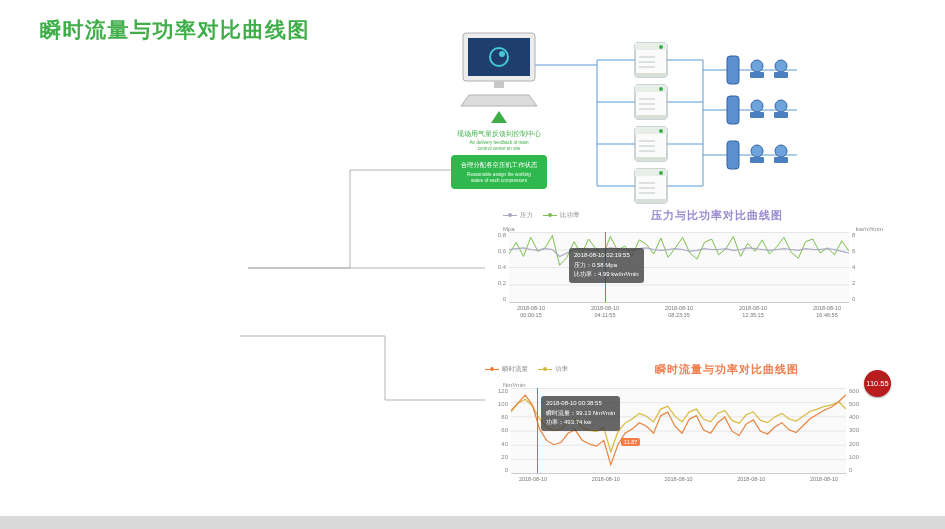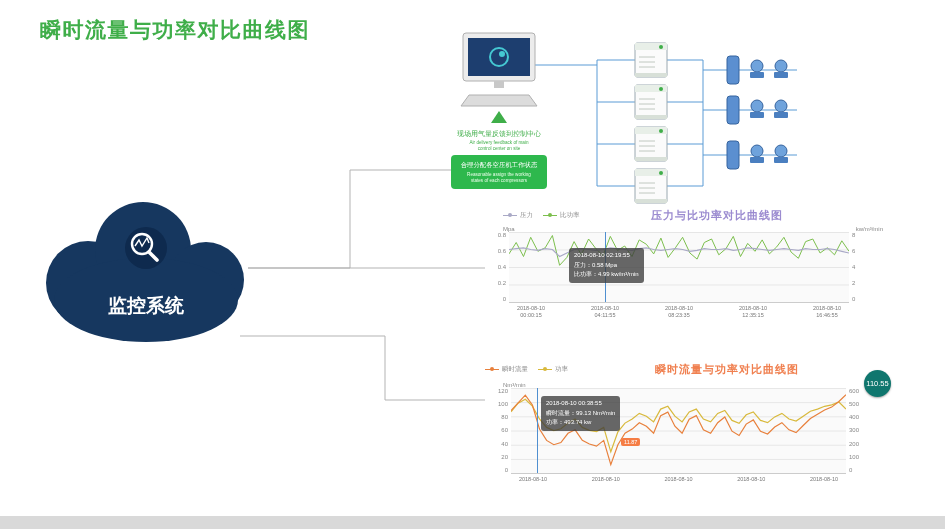--- a/index.html
+++ b/index.html
@@ -62,37 +62,20 @@
 <div id="stage">
 
   <svg class="abs connectors">
     <path d="M248,268 H350 V170 H452" fill="none" stroke="#b3b3b3" stroke-width="1"></path>
     <path d="M248,268 H485" fill="none" stroke="#b3b3b3" stroke-width="1"></path>
     <path d="M240,336 H385 V400 H485" fill="none" stroke="#b3b3b3" stroke-width="1"></path>
   </svg>
 
   <div class="abs page-title">瞬时流量与功率对比曲线图</div>
 
-  <div class="abs cloud-wrap">
-    <svg width="244" height="170" viewBox="0 0 244 170">
-      <g>
-        <circle cx="60" cy="95" r="42" fill="#16375f"></circle>
-        <circle cx="115" cy="62" r="48" fill="#16375f"></circle>
-        <circle cx="178" cy="92" r="38" fill="#16375f"></circle>
-        <ellipse cx="118" cy="112" rx="92" ry="42" fill="#16375f"></ellipse>
-      </g>
-      <g>
-        <circle cx="118" cy="60" r="21" fill="#0e2a4e"></circle>
-        <circle cx="114" cy="56" r="10" fill="none" stroke="#fff" stroke-width="2.4"></circle>
-        <polyline points="107,58 111,52 114,58 119,50 121,55" fill="none" stroke="#fff" stroke-width="1.4"></polyline>
-        <line x1="121" y1="64" x2="129" y2="72" stroke="#fff" stroke-width="3.6" stroke-linecap="round"></line>
-      </g>
-      <text x="118" y="124" text-anchor="middle" font-size="19" font-weight="bold" fill="#ffffff">监控系统</text>
-    </svg>
-  </div>
 
   <div class="abs diagram-wrap">
     <svg width="505" height="202" viewBox="0 0 505 202">
 
       <g stroke="#5b9bd5" stroke-width="1" fill="none">
         <path d="M100,60 H162"></path>
         <path d="M162,55 V181"></path>
         <path d="M162,55 H200 M162,97 H200 M162,139 H200 M162,181 H200"></path>
         <path d="M232,55 H268 M232,97 H268 M232,139 H268 M232,181 H268"></path>
         <path d="M268,55 V181"></path>
@@ -247,21 +230,21 @@
           <div>12:35:15</div>
         </div>
       <div class="xl">
           <div>2018-08-10</div>
           <div>16:46:55</div>
         </div>
     </div>
   </div>
 
   <div class="chart" id="chart2">
-    <div class="badge" style="background: #0f766e;">110.55</div>
+    <div class="badge" style="background: #b91c1c;">110.55</div>
     <div class="ch-head">
       <div class="legend">
         <span class="legend-item">
           <span class="lmark" style="background: rgb(232, 128, 60);">
             <span class="ldot" style="background: rgb(232, 128, 60);"></span>
             </span>
           <span>瞬时流量</span>
         </span>
         <span class="legend-item">
           <span class="lmark" style="background: rgb(216, 185, 60);">

